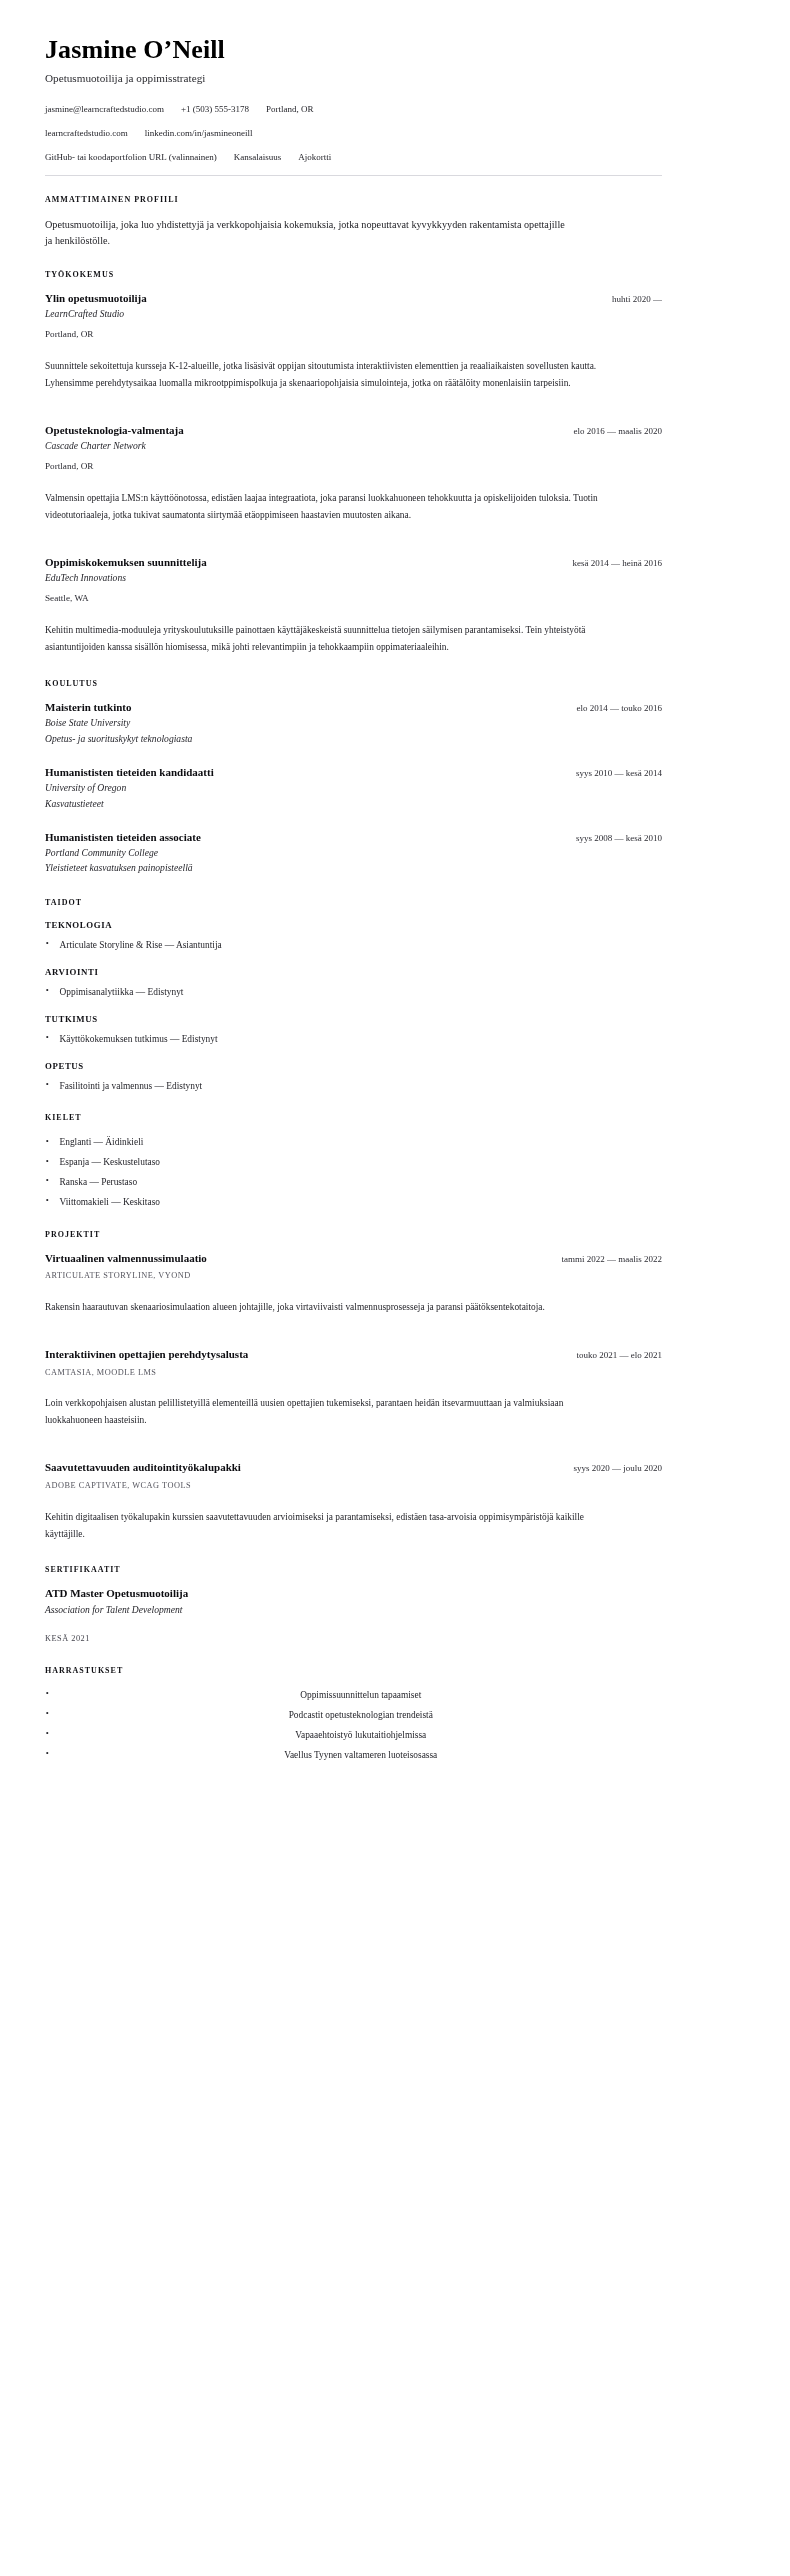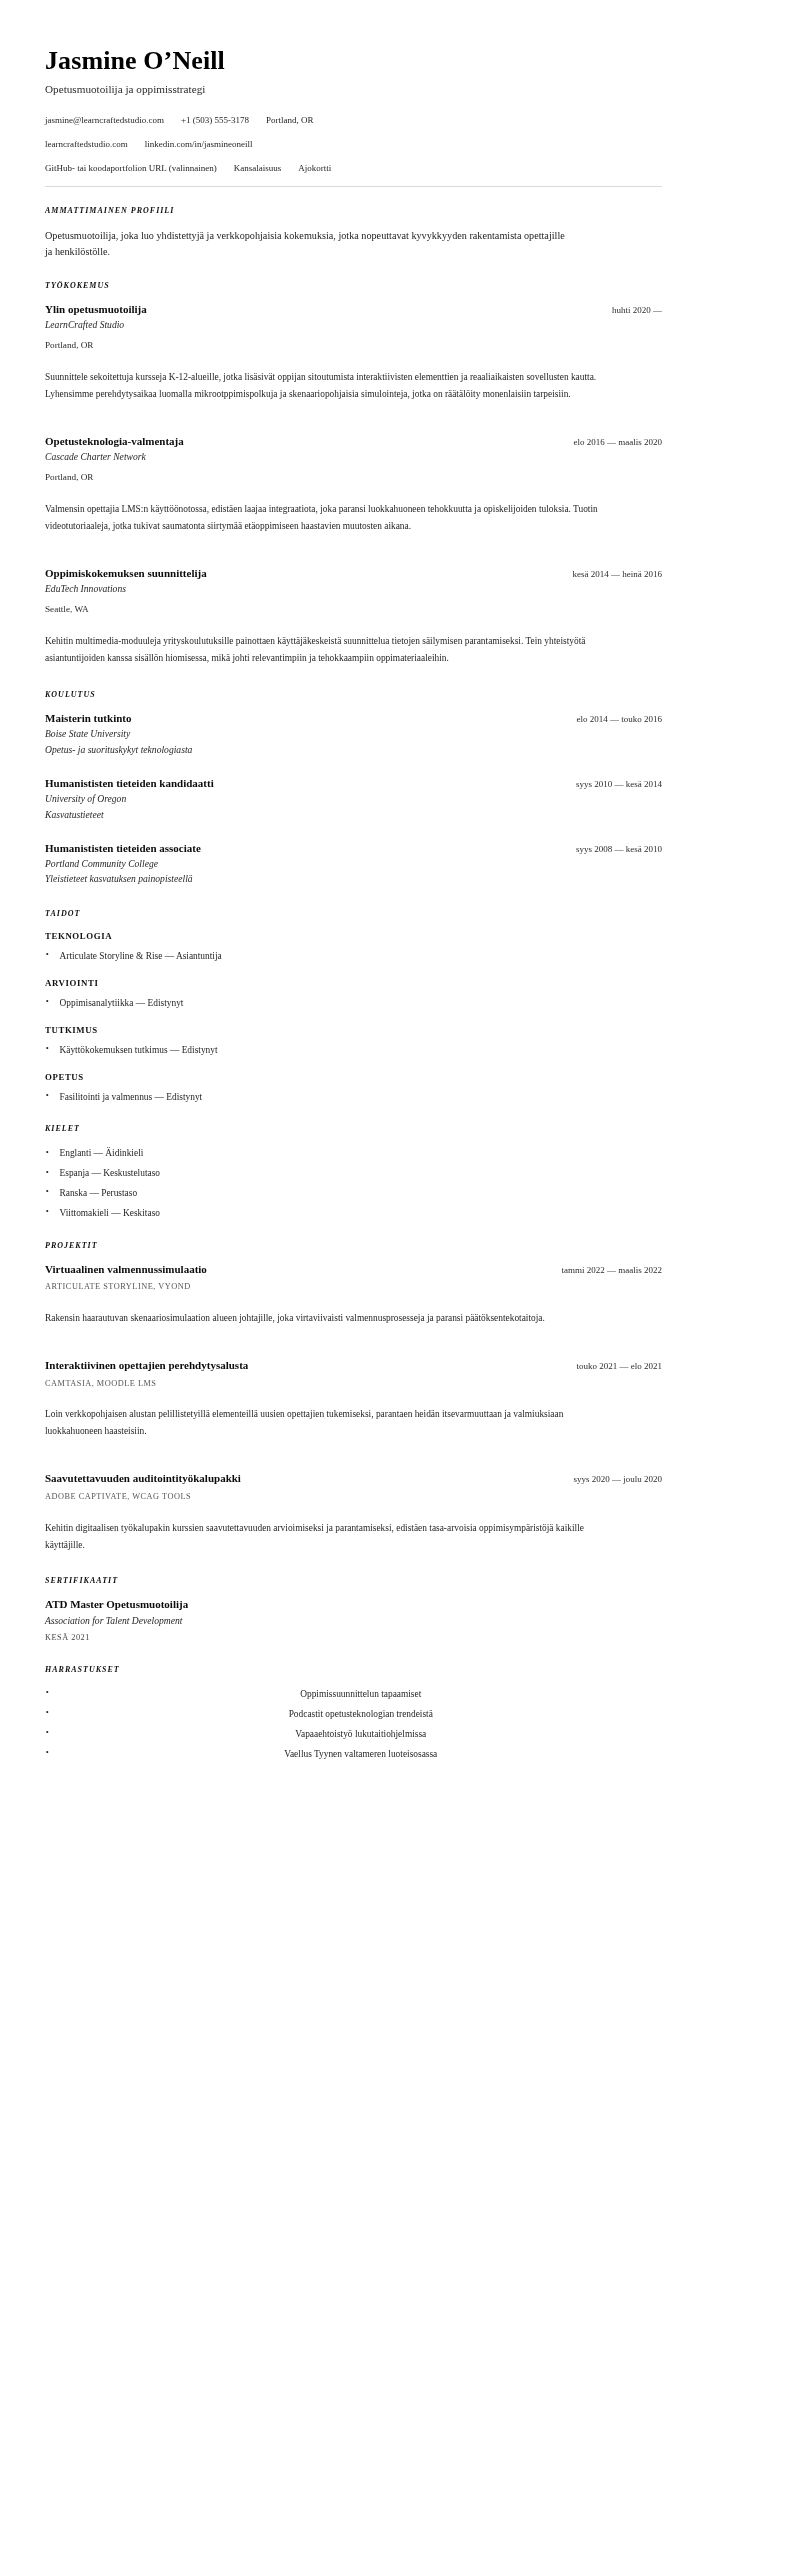--- a/index.html
+++ b/index.html
@@ -7,21 +7,21 @@
   body {
     width: 791px;
     min-height: 2576px;
     background: #ffffff;
     font-family: "Liberation Serif", "DejaVu Serif", serif;
     color: #1b1b1f;
     -webkit-font-smoothing: antialiased;
   }
   .page {
     width: 707px;
-    padding: 46px 45px 26px 45px;
+    padding: 35px 45px 26px 45px;
   }
 
   
   .name {
     font-size: 26px;
     font-weight: 700;
     letter-spacing: 0.1px;
     line-height: 1.12;
     margin: 0 0 7.3px 0;
     color: #000000;
@@ -53,21 +53,20 @@
 
   
   .section { margin-bottom: 0; }
   .section-title {
     font-size: 8px;
     font-weight: 700;
     letter-spacing: 1px;
     text-transform: uppercase;
     color: #111115;
     margin: 0 0 13px 0;
-    font-style: italic;
   }
   .section-gap { height: 20px; }
 
   .summary {
     font-size: 10.2px;
     line-height: 1.62;
     color: #1d1d22;
     max-width: 527px;
     margin: 0;
   }
@@ -158,21 +157,21 @@
     color: #1f1f25;
   }
   .lang-list li { margin-bottom: 6.6px; }
   .hobby-list li { margin-bottom: 6.6px; text-align: center; }
 
   .cert-date {
     font-size: 8.3px;
     letter-spacing: 0.5px;
     text-transform: uppercase;
     color: #44444d;
-    margin: 6px 0 0 0;
+    margin: 18px 0 0 0;
   }
 </style>
 </head>
 <body>
 
 <div class="page">
 
   <header>
     <h1 class="name">Jasmine O’Neill</h1>
     <p class="headline">Opetusmuotoilija ja oppimisstrategi</p>

